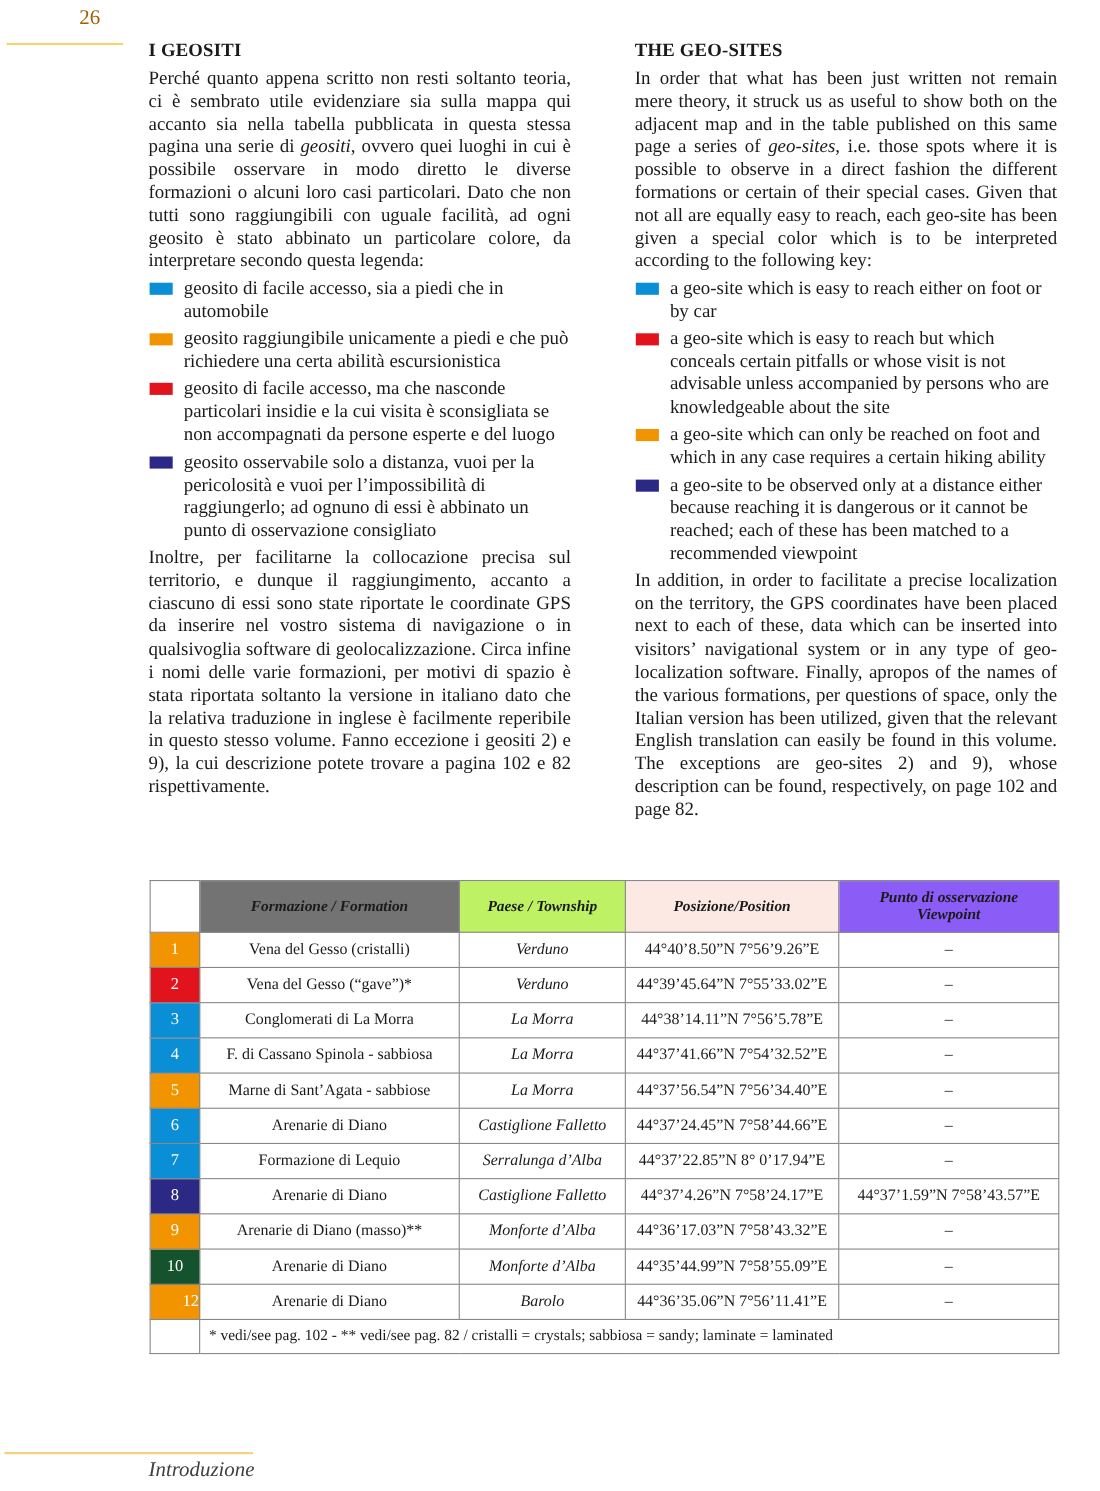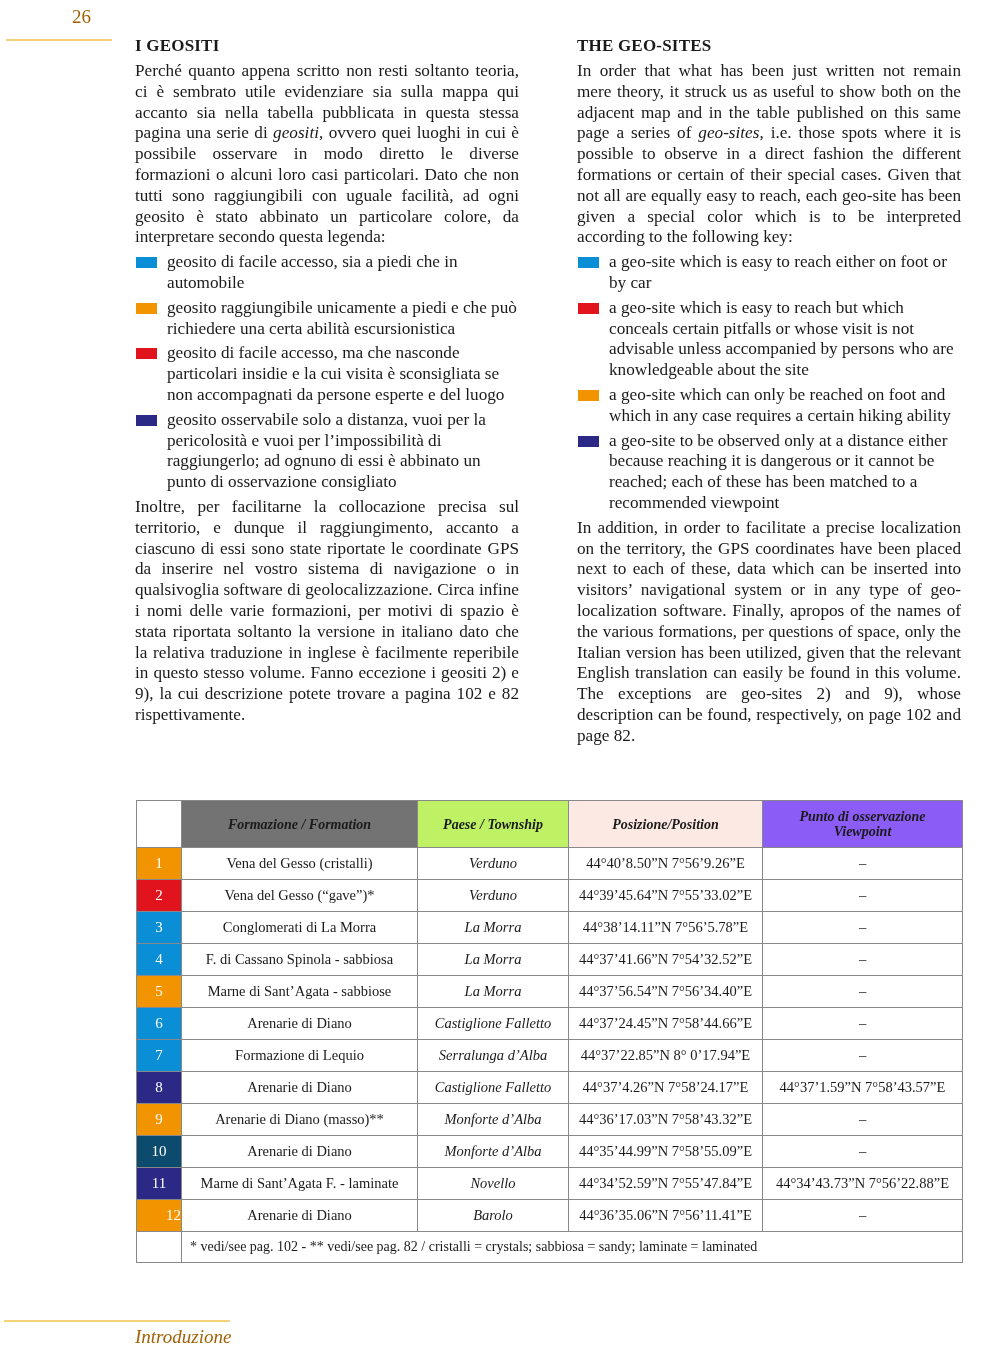--- a/index.html
+++ b/index.html
@@ -1,21 +1,21 @@
 <!DOCTYPE html>
 <html><head>
 <meta charset="utf-8">
 <style>
   html, body { margin: 0; padding: 0; background: #ffffff; }
   body { width: 1000px; height: 1355px; position: relative; overflow: hidden;
          font-family: "Liberation Serif", "DejaVu Serif", serif; color: #1a1a1a; }
   .page-number { position: absolute; left: 72px; top: 6px; font-size: 19px; color: #a16207; }
   .rule-top { position: absolute; left: 6px; top: 39px; width: 106px; height: 2px; background: #f3d27a; }
   .rule-bottom { position: absolute; left: 4px; top: 1320px; width: 226px; height: 2px; background: #f3d27a; }
-  .footer-label { position: absolute; left: 135px; top: 1326px; font-size: 19px; font-style: italic; color: #a16207; }
+  .footer-label { position: absolute; left: 135px; top: 1326px; font-size: 19px; font-style: italic; color: #404040; }
 
   .col { position: absolute; top: 36px; width: 384px; font-size: 17.2px; line-height: 20.8px; }
   .col-it { left: 135px; }
   .col-en { left: 577px; }
   .col h2 { margin: 0 0 5px 0; font-size: 17px; font-weight: bold; letter-spacing: 0.2px; line-height: 20px; }
   .col p { margin: 0; text-align: justify; }
   .col p.para2 { margin-top: 4px; }
   .legend { list-style: none; margin: 4px 0 4px 0; padding: 0; }
   .legend li { position: relative; padding-left: 32px; margin-bottom: 4px; text-align: left; }
   .legend .swatch { position: absolute; left: 1px; top: 5px; width: 21px; height: 11px; display: block; }
@@ -132,32 +132,25 @@
         <td class="view">44°37’1.59”N 7°58’43.57”E</td>
       </tr>
       <tr class="row">
         <td class="num" style="background: rgb(242, 148, 0);">9</td>
         <td class="form">Arenarie di Diano (masso)**</td>
         <td class="town">Monforte d’Alba</td>
         <td class="pos">44°36’17.03”N 7°58’43.32”E</td>
         <td class="view">–</td>
       </tr>
       <tr class="row">
-        <td class="num" style="background: #0c4a6e;">10</td>
+        <td class="num" style="background: #14532d;">10</td>
         <td class="form">Arenarie di Diano</td>
         <td class="town">Monforte d’Alba</td>
         <td class="pos">44°35’44.99”N 7°58’55.09”E</td>
         <td class="view">–</td>
-      </tr>
-      <tr class="row">
-        <td class="num" style="background: rgb(43, 41, 133);">11</td>
-        <td class="form">Marne di Sant’Agata F. - laminate</td>
-        <td class="town">Novello</td>
-        <td class="pos">44°34’52.59”N 7°55’47.84”E</td>
-        <td class="view">44°34’43.73”N 7°56’22.88”E</td>
       </tr>
       <tr class="row">
         <td class="num" style="background: rgb(242, 148, 0); text-align: right;">12</td>
         <td class="form">Arenarie di Diano</td>
         <td class="town">Barolo</td>
         <td class="pos">44°36’35.06”N 7°56’11.41”E</td>
         <td class="view">–</td>
       </tr>
     </tbody>
   <tfoot>

